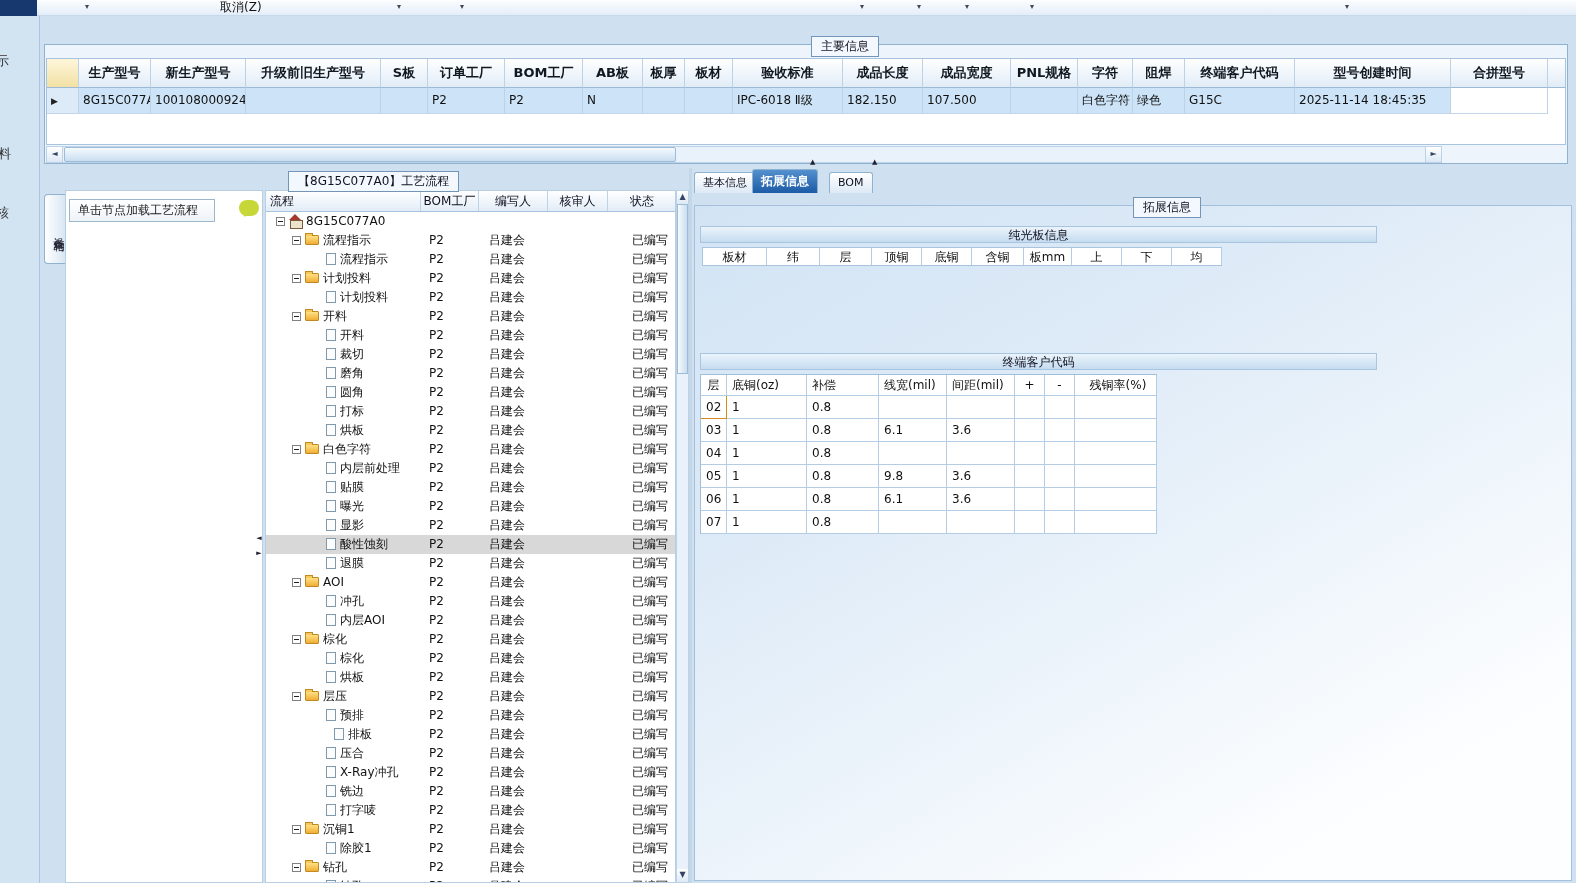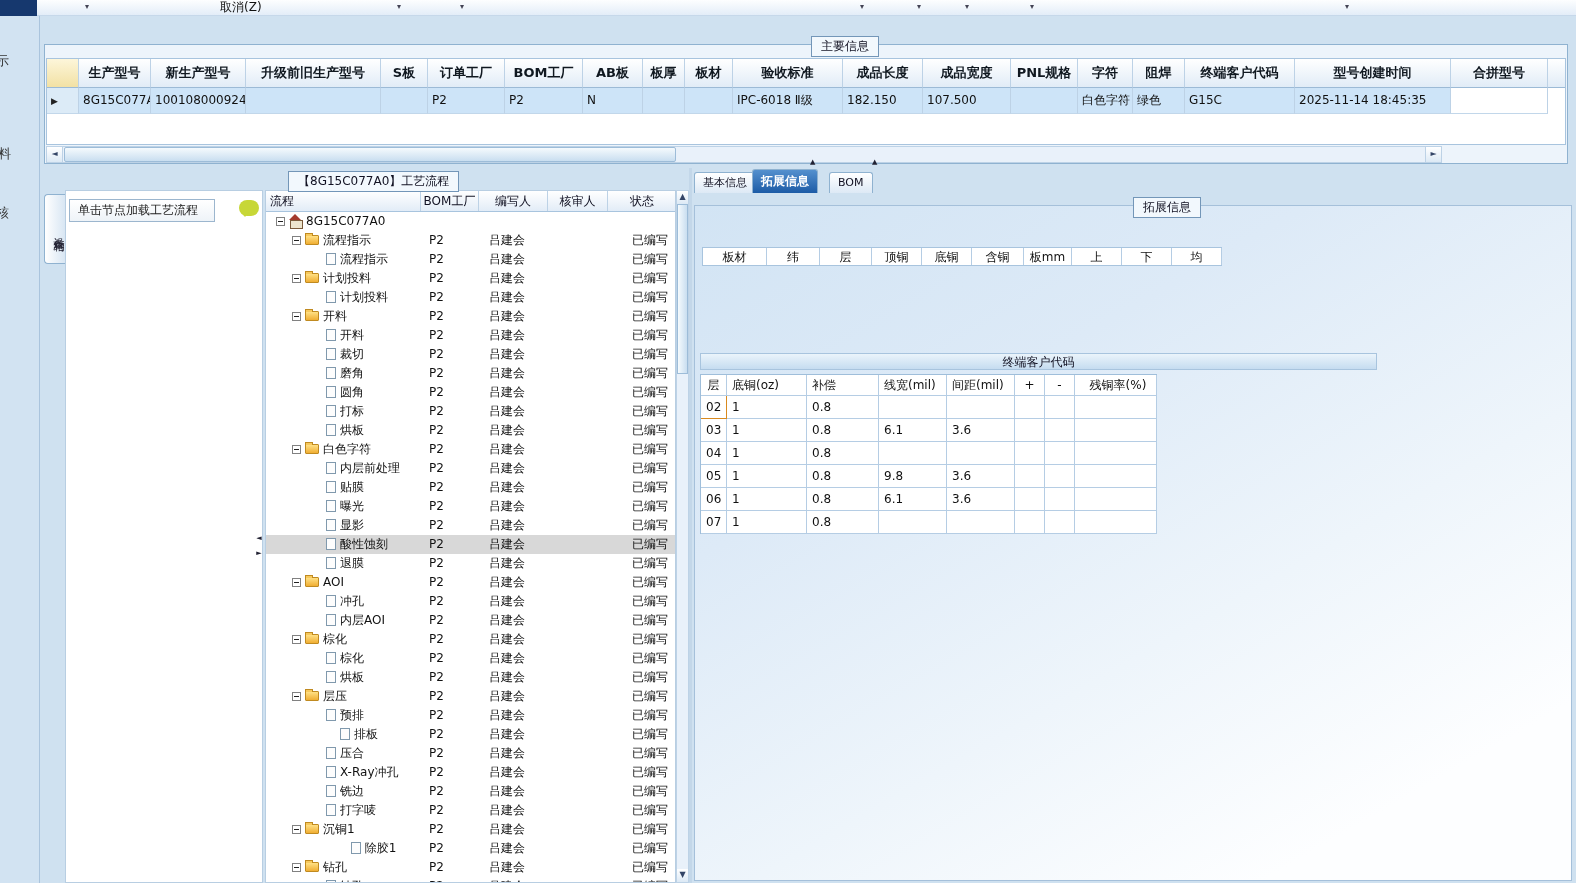--- a/index.html
+++ b/index.html
@@ -353,21 +353,21 @@
         <div class="tc" style="width: 69px; padding-left: 24px;">已编写</div>
       </div>
       <div class="trow">
         <div class="tc" style="width: 155px; padding-left: 60px;"><span class="pageicon"></span><span>预排</span></div>
         <div class="tc" style="width: 58px; padding-left: 8px;">P2</div>
         <div class="tc" style="width: 69px; padding-left: 10px;">吕建会</div>
         <div class="tc" style="width: 60px;"></div>
         <div class="tc" style="width: 69px; padding-left: 24px;">已编写</div>
       </div>
       <div class="trow">
-        <div class="tc" style="width: 155px; padding-left: 31px; text-align: center;"><span class="pageicon"></span><span>排板</span></div>
+        <div class="tc" style="width: 155px; padding-left: 68px;"><span class="pageicon"></span><span>排板</span></div>
         <div class="tc" style="width: 58px; padding-left: 8px;">P2</div>
         <div class="tc" style="width: 69px; padding-left: 10px;">吕建会</div>
         <div class="tc" style="width: 60px;"></div>
         <div class="tc" style="width: 69px; padding-left: 24px;">已编写</div>
       </div>
       <div class="trow">
         <div class="tc" style="width: 155px; padding-left: 60px;"><span class="pageicon"></span><span>压合</span></div>
         <div class="tc" style="width: 58px; padding-left: 8px;">P2</div>
         <div class="tc" style="width: 69px; padding-left: 10px;">吕建会</div>
         <div class="tc" style="width: 60px;"></div>
@@ -395,21 +395,21 @@
         <div class="tc" style="width: 69px; padding-left: 24px;">已编写</div>
       </div>
       <div class="trow">
         <div class="tc" style="width: 155px; padding-left: 26px;"><span class="minusbox"></span><span class="foldericon"></span><span>沉铜1</span></div>
         <div class="tc" style="width: 58px; padding-left: 8px;">P2</div>
         <div class="tc" style="width: 69px; padding-left: 10px;">吕建会</div>
         <div class="tc" style="width: 60px;"></div>
         <div class="tc" style="width: 69px; padding-left: 24px;">已编写</div>
       </div>
       <div class="trow">
-        <div class="tc" style="width: 155px; padding-left: 60px; text-align: center;"><span class="pageicon"></span><span>除胶1</span></div>
+        <div class="tc" style="width: 155px; padding-left: 60px;"><span class="pageicon"></span><span>除胶1</span></div>
         <div class="tc" style="width: 58px; padding-left: 8px;">P2</div>
         <div class="tc" style="width: 69px; padding-left: 10px;">吕建会</div>
         <div class="tc" style="width: 60px;"></div>
         <div class="tc" style="width: 69px; padding-left: 24px;">已编写</div>
       </div>
       <div class="trow">
         <div class="tc" style="width: 155px; padding-left: 26px;"><span class="minusbox"></span><span class="foldericon"></span><span>钻孔</span></div>
         <div class="tc" style="width: 58px; padding-left: 8px;">P2</div>
         <div class="tc" style="width: 69px; padding-left: 10px;">吕建会</div>
         <div class="tc" style="width: 60px;"></div>
@@ -432,20 +432,21 @@
 <div class="abs" id="splitter"></div>
 
 <span class="tri" style="left:810px;top:158px">▲</span>
 <span class="tri" style="left:872px;top:158px">▲</span>
 
 <div class="abs tab" style="left:694px;top:172px">基本信息</div>
 <div class="abs tab active" style="left:752px;top:169px">拓展信息</div>
 <div class="abs tab" style="left:829px;top:172px">BOM</div>
 
 <div class="abs" id="rpcontent">
+  <div class="secbar" id="sec1">纯光板信息</div>
   <div id="bbhead">
       <div class="bbc" style="width: 64px;">板材</div>
       <div class="bbc" style="width: 53px;">纬</div>
       <div class="bbc" style="width: 52px;">层</div>
       <div class="bbc" style="width: 50px;">顶铜</div>
       <div class="bbc" style="width: 50px;">底铜</div>
       <div class="bbc" style="width: 52px;">含铜</div>
       <div class="bbc" style="width: 48px;">板mm</div>
       <div class="bbc" style="width: 50px;">上</div>
       <div class="bbc" style="width: 50px;">下</div>

